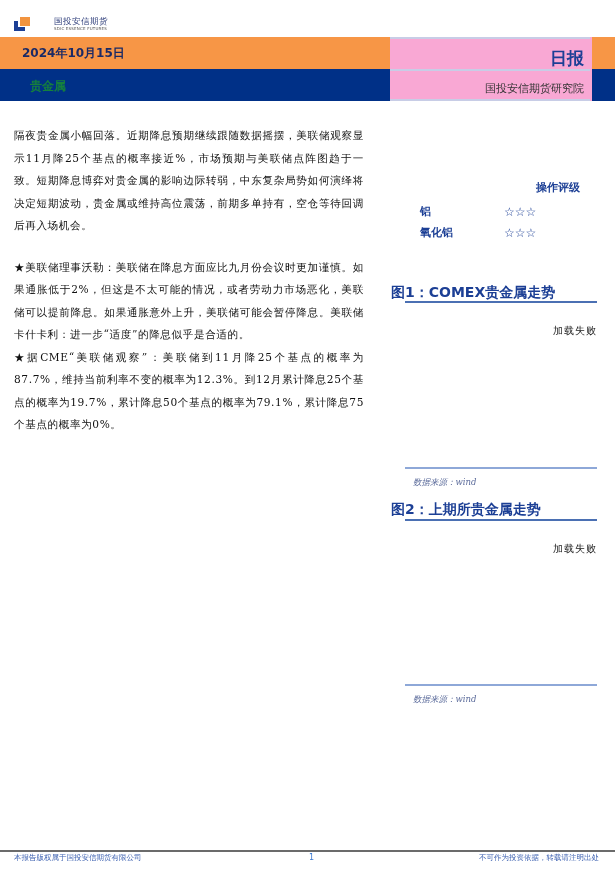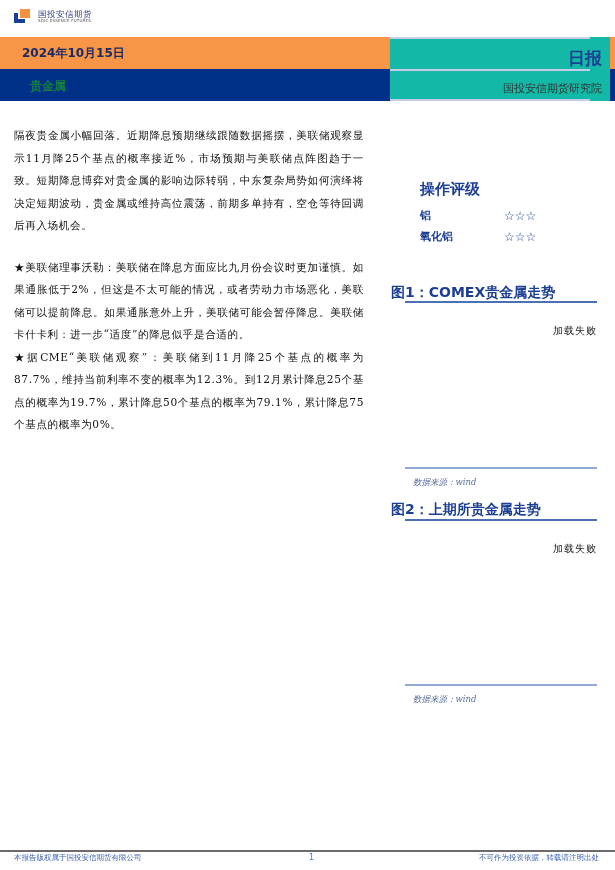--- a/index.html
+++ b/index.html
@@ -1,47 +1,47 @@
 <!DOCTYPE html>
 <html><head>
 <meta charset="utf-8">
 <style>
   * { margin: 0; padding: 0; box-sizing: border-box; }
   html, body { width: 615px; height: 870px; background: #ffffff; overflow: hidden; }
   body { position: relative; font-family: "DejaVu Sans", sans-serif; color: #222; }
 
   
-  .logo { position: absolute; left: 14px; top: 9px; display: flex; align-items: flex-end; gap: 8px; }
+  .logo { position: absolute; left: 14px; top: 17px; display: flex; align-items: flex-start; gap: 24px; }
   .logo-mark { position: relative; width: 16px; height: 14px; }
   .logo-mark .blue { position: absolute; left: 0; bottom: 0; width: 11px; height: 10px; border-left: 4px solid #1c3f95; border-bottom: 4px solid #1c3f95; }
   .logo-mark .orange { position: absolute; right: 0; top: 0; width: 10px; height: 9px; background: #f2943f; }
   .logo-text { display: flex; flex-direction: column; line-height: 1; }
   .logo-cn { font-size: 8.5px; color: #2a3a78; letter-spacing: 0.5px; }
   .logo-en { font-size: 4px; color: #555; letter-spacing: 0.2px; margin-top: 1px; }
 
   
   .band-orange { position: absolute; left: 0; top: 37px; width: 615px; height: 32px; background: #f79646; }
   .band-navy { position: absolute; left: 0; top: 69px; width: 615px; height: 32px; background: #003087; }
   .band-date { position: absolute; left: 22px; top: 45px; font-size: 12px; font-weight: bold; color: #1a2a66; }
   .band-sector { position: absolute; left: 22px; top: 78px; font-size: 12px; font-weight: bold; color: #15803d; margin-left: 8px; }
 
-  .report-box { position: absolute; left: 390px; top: 37px; width: 220px; height: 64px; background: #14b8a6; }
+  .report-box { position: absolute; left: 390px; top: 37px; width: 202px; height: 64px; background: #f9a8d4; }
   .report-box .line { position: absolute; left: 0; width: 200px; height: 2px; background: #c8cde6; }
   .report-type { position: absolute; right: 8px; top: 10px; font-size: 17px; font-weight: bold; color: #1c3f95; }
   .institute { position: absolute; right: 8px; top: 44px; font-size: 11px; color: #333; }
 
   
   .main { position: absolute; left: 14px; top: 124px; width: 350px; }
   .para { font-family: "DejaVu Serif", serif; font-size: 10.6px; line-height: 22.5px; color: #111; text-align: justify; letter-spacing: 0.6px; }
   .para + .para { margin-top: 19px; }
   .para.tight { margin-top: 0; }
 
   
   .rating { position: absolute; left: 420px; top: 180px; width: 160px; }
-  .rating-title { font-size: 15px; font-weight: bold; color: #1c3f95; margin-bottom: 6px; }
+  .rating-title { font-size: 11px; font-weight: bold; color: #1c3f95; margin-bottom: 6px; text-align: right; }
   .rating-row { display: flex; font-size: 11px; font-weight: bold; color: #1c3f95; height: 21px; align-items: center; }
   .rating-row .name { width: 84px; }
   .rating-row .stars { font-size: 12px; letter-spacing: 0; font-weight: normal; }
 
   .fig-title { position: absolute; left: 391px; font-size: 14px; font-weight: bold; color: #1c3f95; }
   .fig-rule { position: absolute; left: 405px; width: 192px; height: 2px; background: #4b70b3; }
   .fig-rule.light { background: #8ea8d8; }
   .fig-placeholder { position: absolute; left: 405px; width: 192px; text-align: right; font-family: "DejaVu Serif", serif; font-size: 10px; color: #222; letter-spacing: 1px; }
   .fig-source { position: absolute; left: 413px; font-family: "DejaVu Serif", serif; font-style: italic; font-size: 8.5px; color: #5a6a9a; }
 

